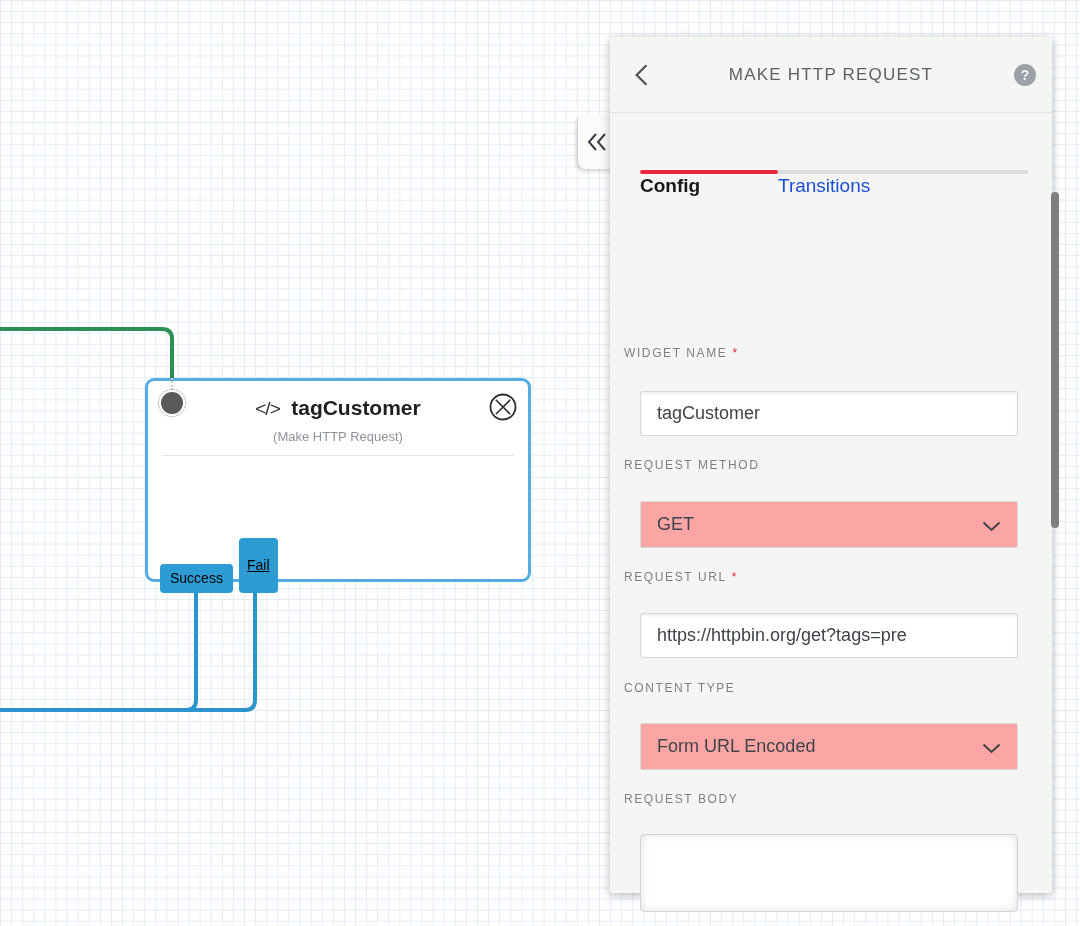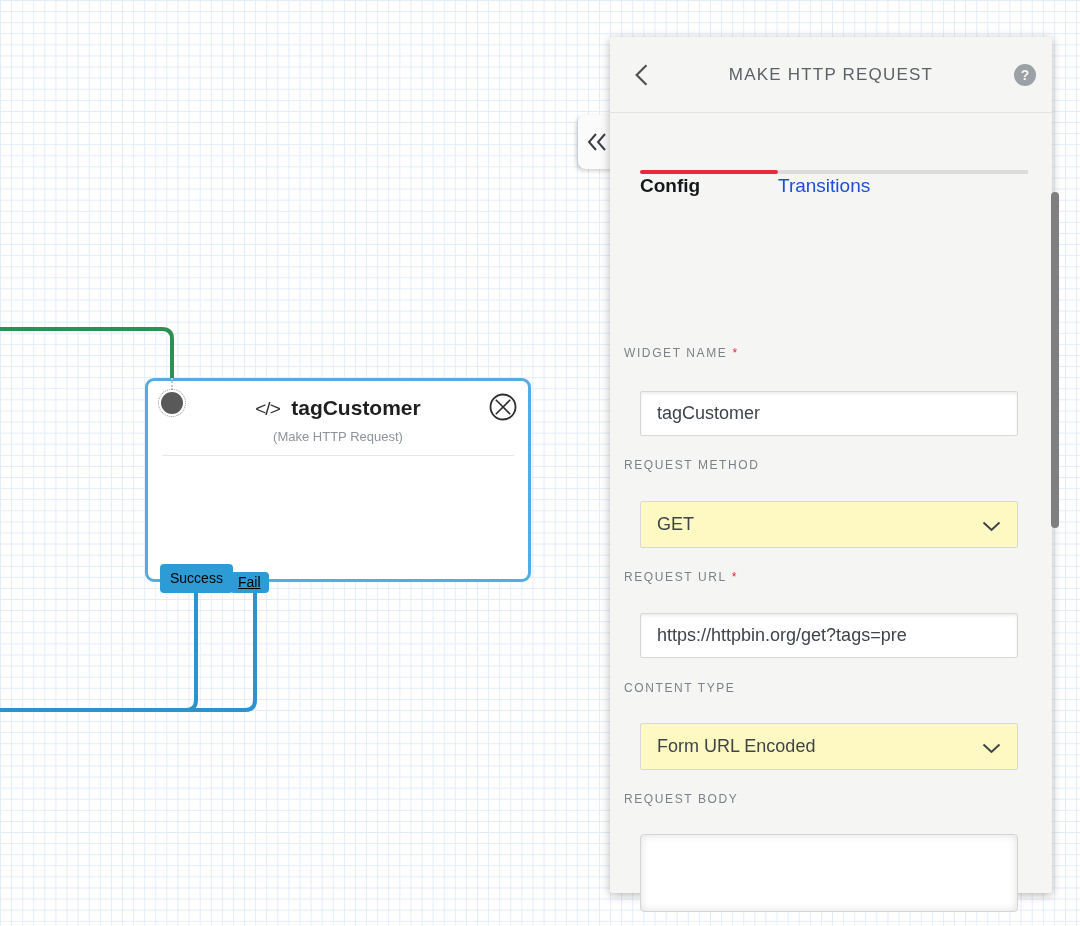--- a/index.html
+++ b/index.html
@@ -25,21 +25,21 @@
   .node-titlerow { text-align:center; margin-top:15px; }
   .node-code { font-size:19px; color:#2e2e2e; letter-spacing:-1px; }
   .node-title { font-size:21px; font-weight:700; color:#1f1f1f; margin-left:7px; }
   .node-close { position:absolute; right:10px; top:11px; width:30px; height:30px; cursor:pointer; }
   .node-subtitle { text-align:center; font-size:13px; color:#8d939a; margin-top:9px; }
   .node-divider { border-top:1px solid #e6e6e6; margin:11px 14px 0 14px; }
   .node-body { padding:7px 14px 0 14px; font-size:15.5px; line-height:18px; color:#2f3338; }
   .node-tab { position:absolute; bottom:-14px; background:#2d9cd4; color:#000000;
     font-size:14px; line-height:19px; padding:5px 10px; border-radius:4px; cursor:pointer; }
   .tab-success { left:12px; }
-  .tab-fail { left:82px; padding:1px 8px;text-decoration:underline; }
+  .tab-fail { left:91px; padding:18px 8px;text-decoration:underline; }
 
   
   .collapse-tab { position:absolute; left:578px; top:115px; width:38px; height:54px;
     background:#fbfbfb; border-radius:8px 0 0 8px; z-index:3;
     box-shadow:-2px 2px 4px rgba(0,0,0,0.18);
     display:flex; align-items:center; justify-content:center; cursor:pointer; }
 
   
   .panel { position:absolute; left:610px; top:37px; width:442px; height:856px;
     background:#f5f5f4; border-radius:2px; z-index:4;
@@ -62,21 +62,21 @@
     background:#dcdcdc; }
 
   .form { position:relative; }
   .field-label { position:absolute; left:14px; font-size:12px; color:#7b8188;
     letter-spacing:1.6px; }
   .req { color:#e8283e; margin-left:5px; }
   .tb { position:absolute; left:30px; width:378px; height:45px; background:#fff;
     border:1px solid #d8d8d8; border-radius:2px; font-size:18px; color:#3f444a;
     padding:0 16px; box-shadow:inset 0 2px 3px rgba(0,0,0,0.07); outline:none;
     font-family:"Liberation Sans","DejaVu Sans",sans-serif; }
-  .select { position:absolute; left:30px; width:378px; height:47px; background:#fef9c3;
+  .select { position:absolute; left:30px; width:378px; height:47px; background:#fca5a5;
     border:1px solid #d8d8d8; border-radius:2px; font-size:18px; color:#3f444a;
     display:flex; align-items:center; padding:0 16px; cursor:pointer; }
   .select svg { position:absolute; right:16px; top:19px; }
   .ta { position:absolute; left:30px; top:660px; width:378px; height:78px; background:#fff;
     border:1px solid #d4d4d4; border-radius:4px; resize:none; outline:none;
     box-shadow:inset 0 0 9px rgba(0,0,0,0.13);
     font-family:"Liberation Sans","DejaVu Sans",sans-serif; font-size:16px; padding:8px 12px; }
 
   .scroll-thumb { position:absolute; left:441px; top:155px; width:8px; height:336px;
     background:#7f7f7f; border-radius:4px; cursor:pointer; }

